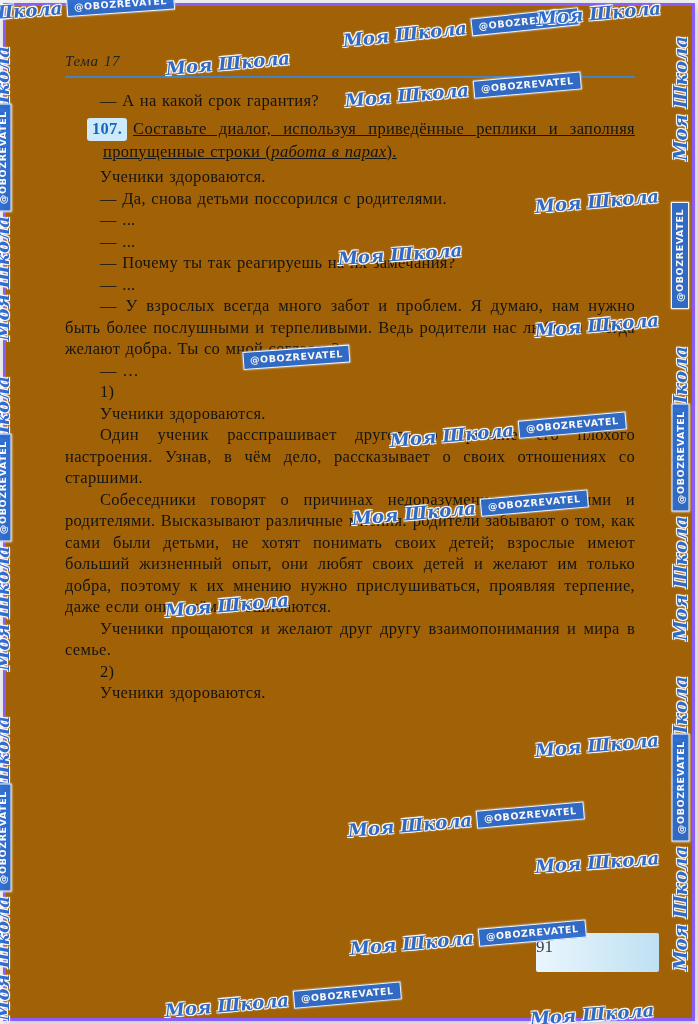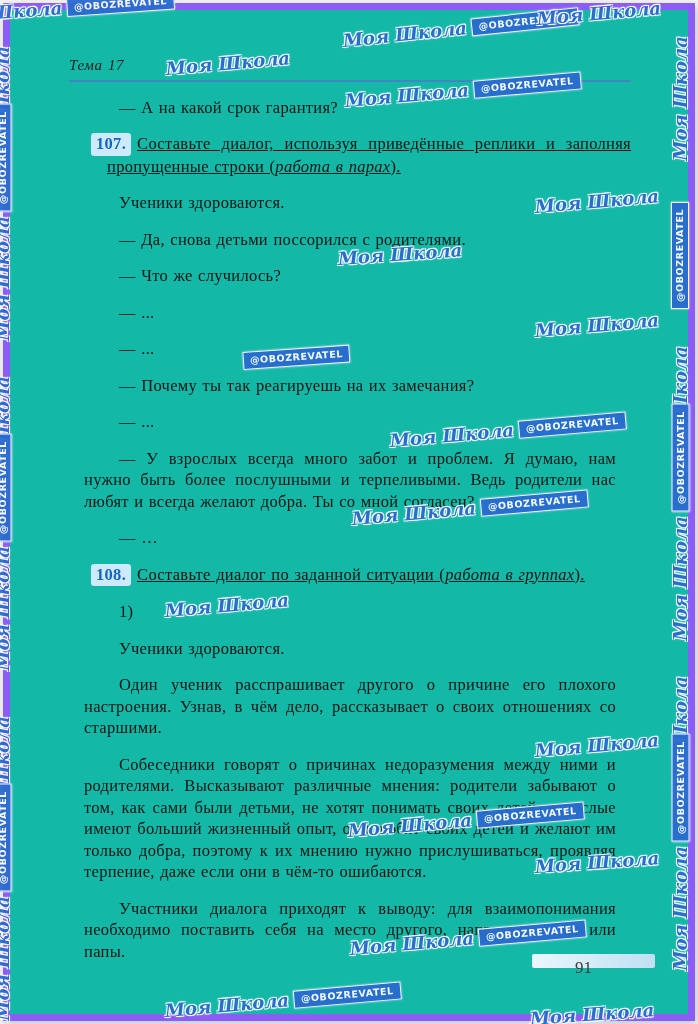--- a/index.html
+++ b/index.html
@@ -10,22 +10,22 @@
   body {
     width: 698px;
     height: 1024px;
     position: relative;
     overflow: hidden;
     font-family: "Liberation Serif", serif;
   }
   .page {
     position: absolute;
     inset: 3px;
-    background: #14b8a6;
-    border: 7px solid #8b5cf6;
+    background: #a16207;
+    border: 3px solid #8b5cf6;
     box-shadow: 2px 3px 8px rgba(0,0,0,0.18);
     overflow: hidden;
   }
   .content {
     position: absolute;
     left: 59px;
     right: 57px;
     top: 44px;
     bottom: 56px;
     overflow: hidden;
@@ -42,21 +42,21 @@
     font-style: italic;
     font-size: 15px;
     color: #222;
     letter-spacing: 0.6px;
   }
   .theme-rule {
     border-top: 2px solid #4484c4;
     margin-top: 3px;
   }
   p.para {
-    margin: 15px;
+    margin: 0;
   }
   p.indent { text-indent: 35px; }
   .exercise { margin-top: 7px; margin-bottom: 4px; text-decoration: underline; }
   .ex-head {
     margin: 0 0 4px 0;
     padding-left: 38px;
     text-indent: -16px;
   }
   .ex-num {
     display: inline-block;
@@ -66,24 +66,24 @@
     font-weight: bold;
     padding: 0 5px 1px 5px;
     border-radius: 3px;
     margin-right: 6px;
   }
   .page-num-bar {
     position: absolute;
     right: 33px;
     bottom: 46px;
     width: 123px;
-    height: 14px;
+    height: 39px;
     background: linear-gradient(90deg, #eaf6fd 0%, #bfe0f3 100%);
     border-radius: 2px;
-    text-align: center;
+    text-align: left;
     line-height: 27px;
     font-size: 17px;
     color: #3a3a3a;
     padding-right: 20px;
     box-sizing: border-box;
     font-family: "Liberation Serif", serif;
   }
   
   #wm-layer {
     position: absolute;
@@ -134,37 +134,32 @@
     </div>
 
     <p class="para indent">— А на какой срок гарантия?</p>
 
     <div class="exercise">
       <p class="ex-head"><span class="ex-num">107.</span><span><span>Составьте диалог, используя приведённые реплики и заполняя пропущенные строки (</span><i>работа в парах</i><span>).</span></span></p>
     </div>
 
     <p class="para indent">Ученики здороваются.</p>
     <p class="para indent">— Да, снова детьми поссорился с родителями.</p>
-    <p class="para indent">— Что же случилось?</p>
     <p class="para indent">— ...</p>
     <p class="para indent">— ...</p>
     <p class="para indent">— Почему ты так реагируешь на их замечания?</p>
     <p class="para indent">— ...</p>
     <p class="para indent">— У взрослых всегда много забот и проблем. Я думаю, нам нужно быть более послушными и терпеливыми. Ведь родители нас любят и всегда желают добра. Ты со мной согласен?</p>
     <p class="para indent">— …</p>
 
-    <div class="exercise">
-      <p class="ex-head"><span class="ex-num">108.</span><span><span>Составьте диалог по заданной ситуации (</span><i>работа в группах</i><span>).</span></span></p>
-    </div>
 
     <p class="para indent">1)</p>
     <p class="para indent">Ученики здороваются.</p>
     <p class="para indent">Один ученик расспрашивает другого о причине его плохого настроения. Узнав, в чём дело, рассказывает о своих отношениях со старшими.</p>
     <p class="para indent">Собеседники говорят о причинах недоразумения между ними и родителями. Высказывают различные мнения: родители забывают о том, как сами были детьми, не хотят понимать своих детей; взрослые имеют больший жизненный опыт, они любят своих детей и желают им только добра, поэтому к их мнению нужно прислушиваться, проявляя терпение, даже если они в чём-то ошибаются.</p>
-    <p class="para indent">Участники диалога приходят к выводу: для взаимопонимания необходимо поставить себя на место другого, например мамы или папы.</p>
     <p class="para indent">Ученики прощаются и желают друг другу взаимопонимания и мира в семье.</p>
     <p class="para indent">2)</p>
     <p class="para indent">Ученики здороваются.</p>
 
   </div>
 
   <div class="page-num-bar">91</div>
 
 </div>
 

